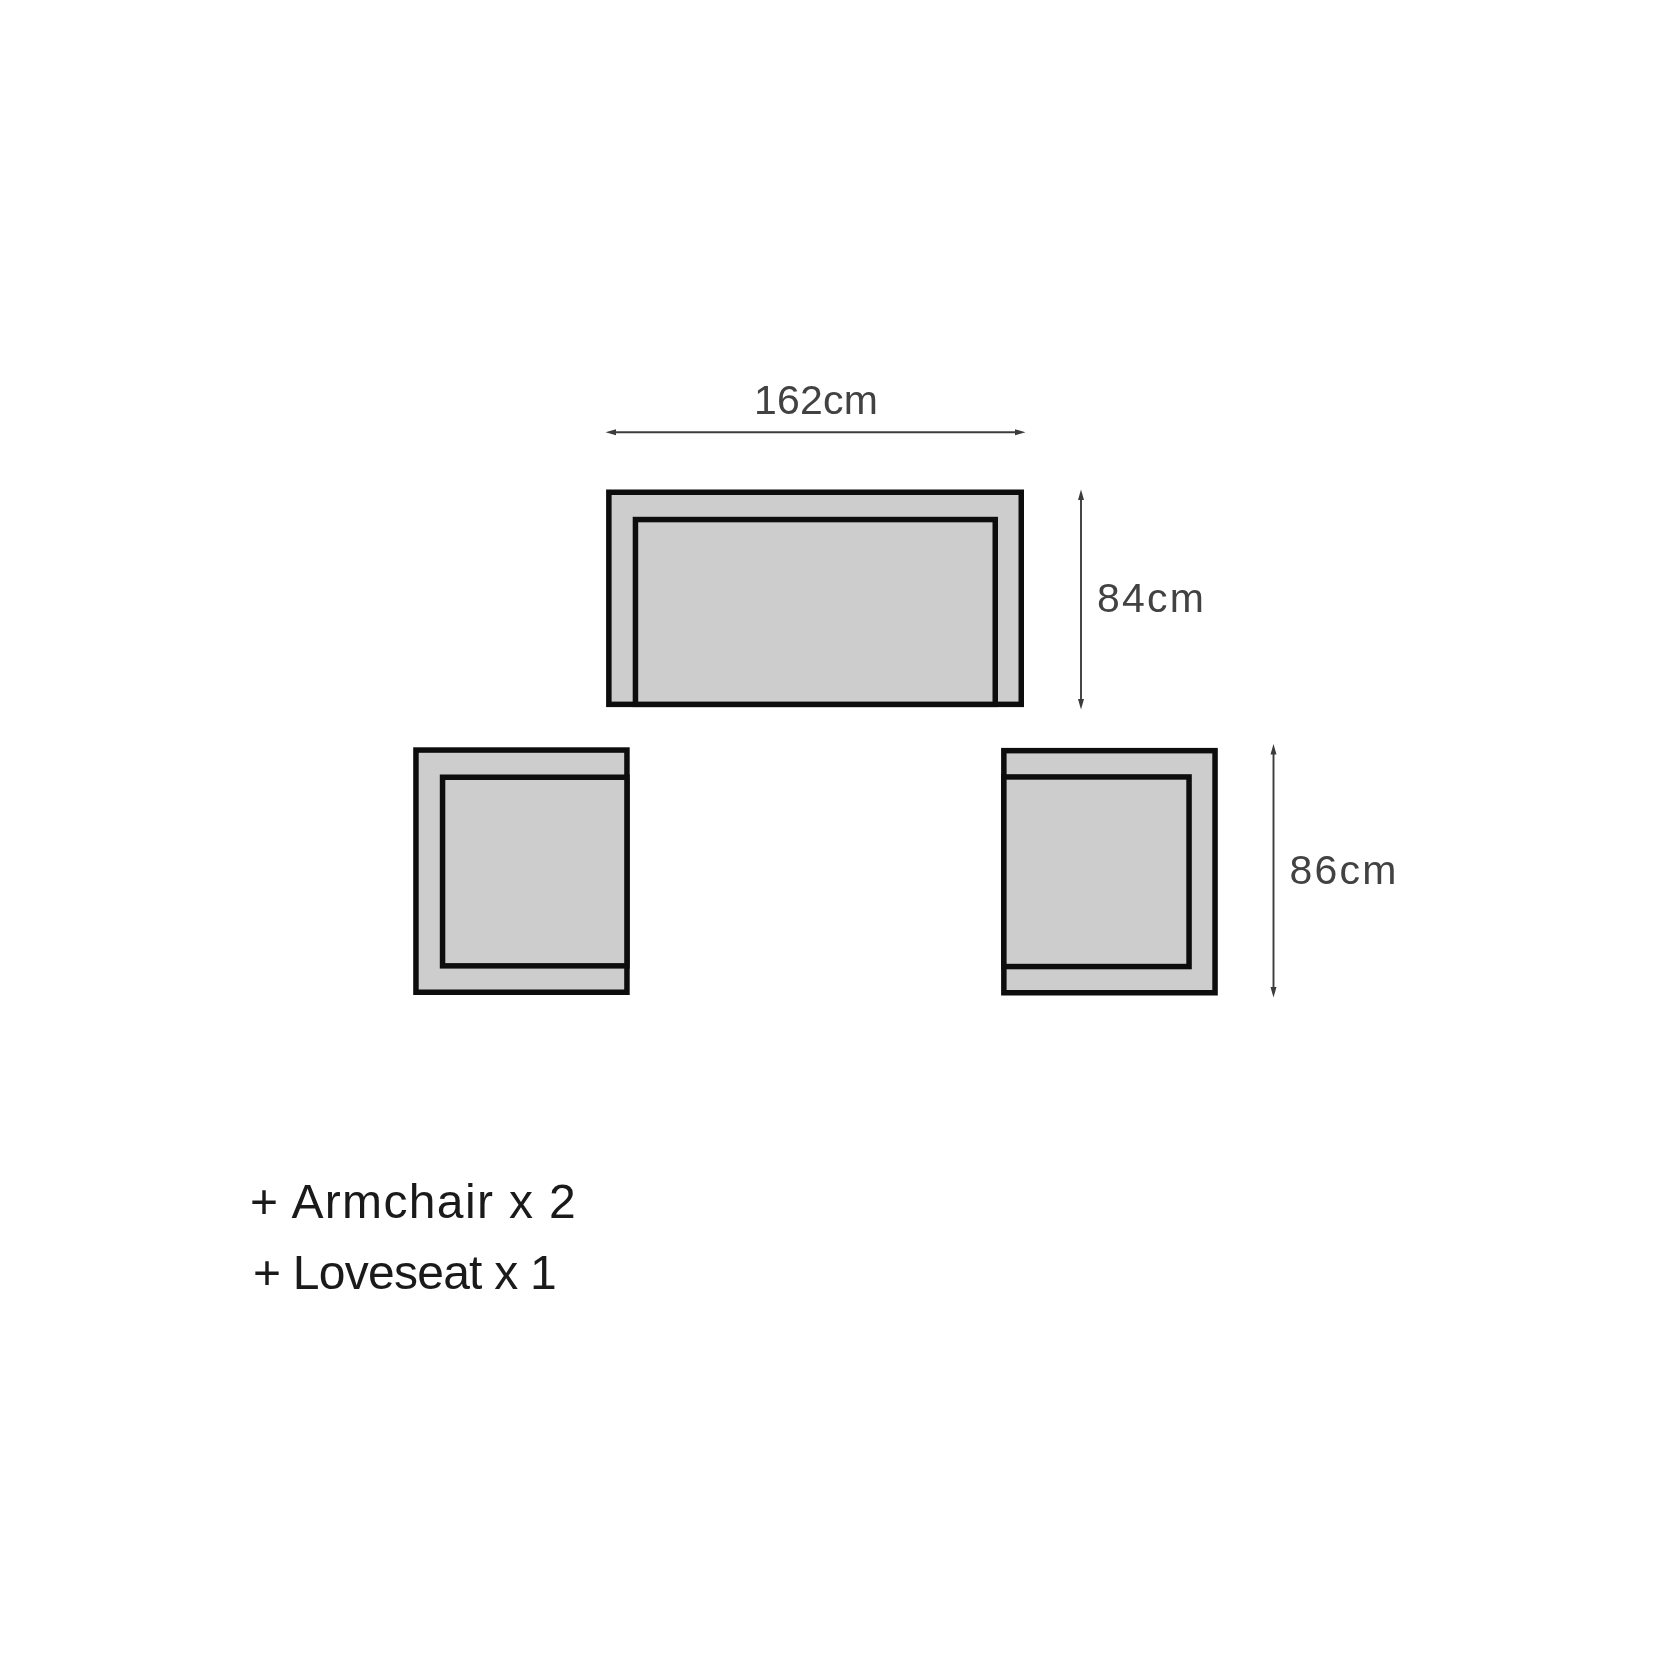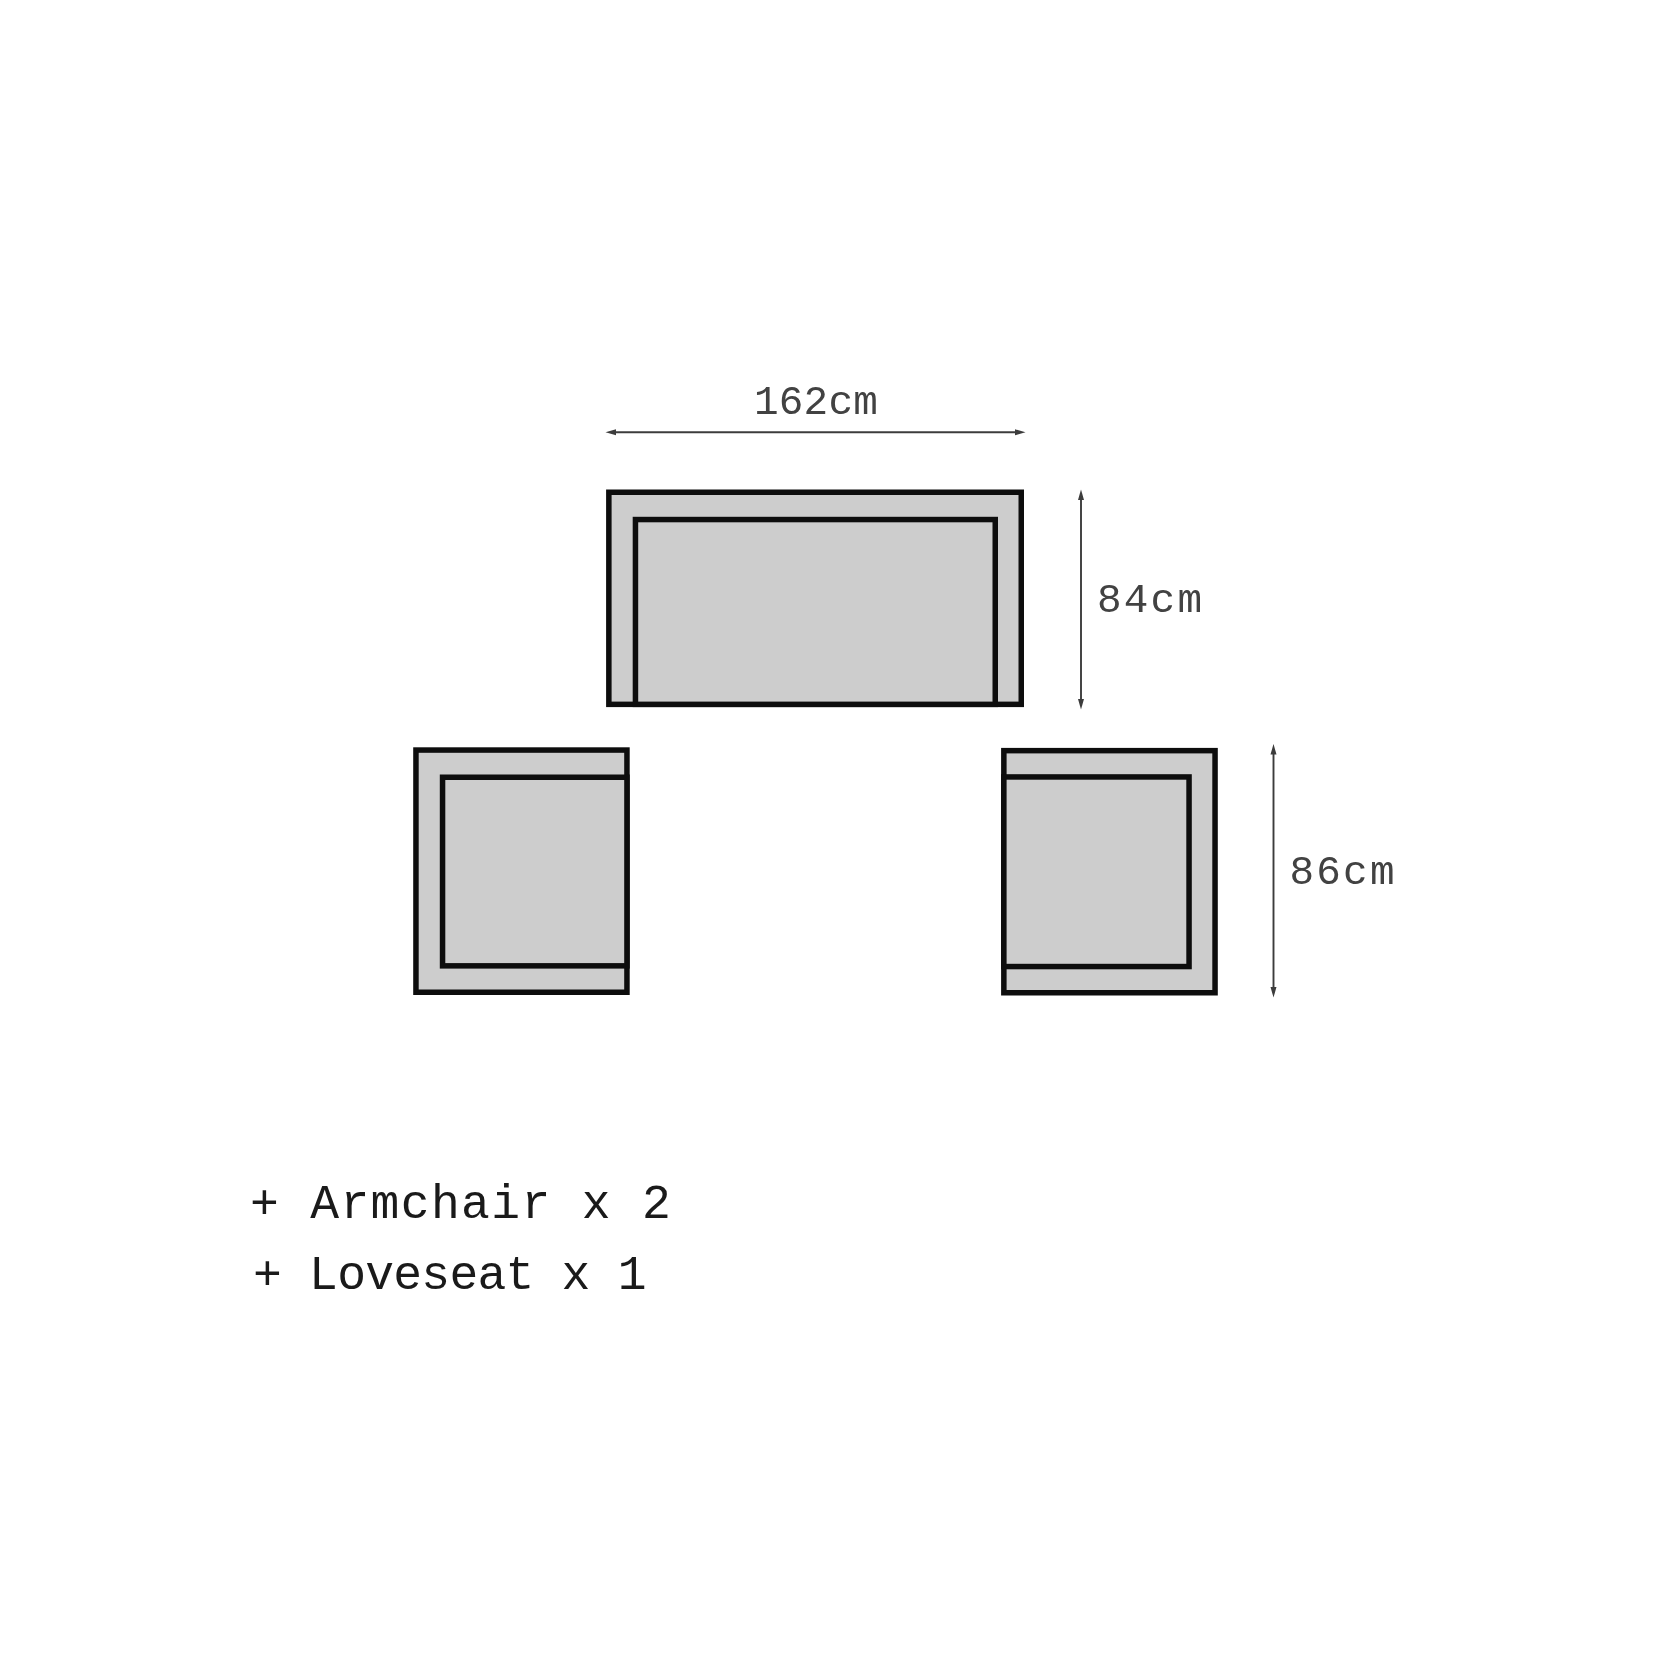--- a/index.html
+++ b/index.html
@@ -1,17 +1,17 @@
 <!DOCTYPE html>
 <html><head>
 <meta charset="utf-8">
 <style>
   html,body{margin:0;padding:0;background:#ffffff;}
   .page{position:relative;width:1676px;height:1676px;background:#ffffff;overflow:hidden;
-        font-family:Liberation Mono, monospace;}
+        font-family:Liberation Sans, sans-serif;}
   svg{position:absolute;left:0;top:0;}
 </style>
 </head>
 <body>
 <div class="page">
 <svg width="1676" height="1676" viewBox="0 0 1676 1676">
 
   <rect x="608.85" y="492.25" width="412.4" height="212.1" fill="#cdcdcd" stroke="#0d0d0d" stroke-width="5.5"></rect>
 
   <rect x="635.45" y="519.55" width="359.8" height="184.8" fill="#cdcdcd" stroke="#0d0d0d" stroke-width="5.5"></rect>

